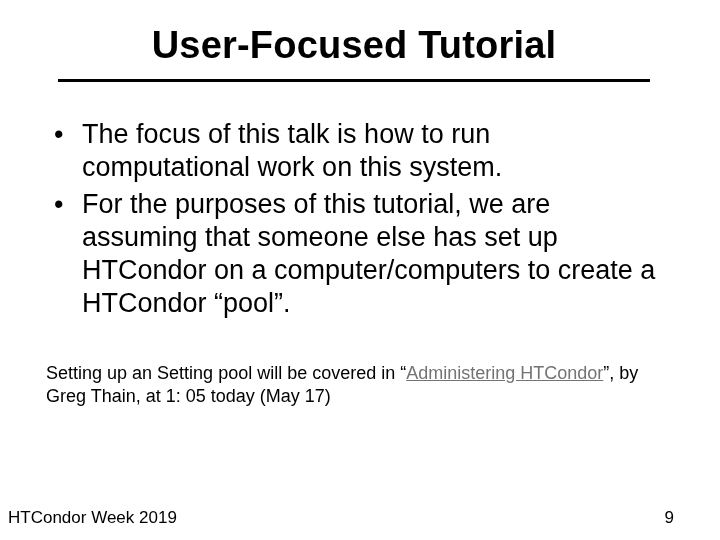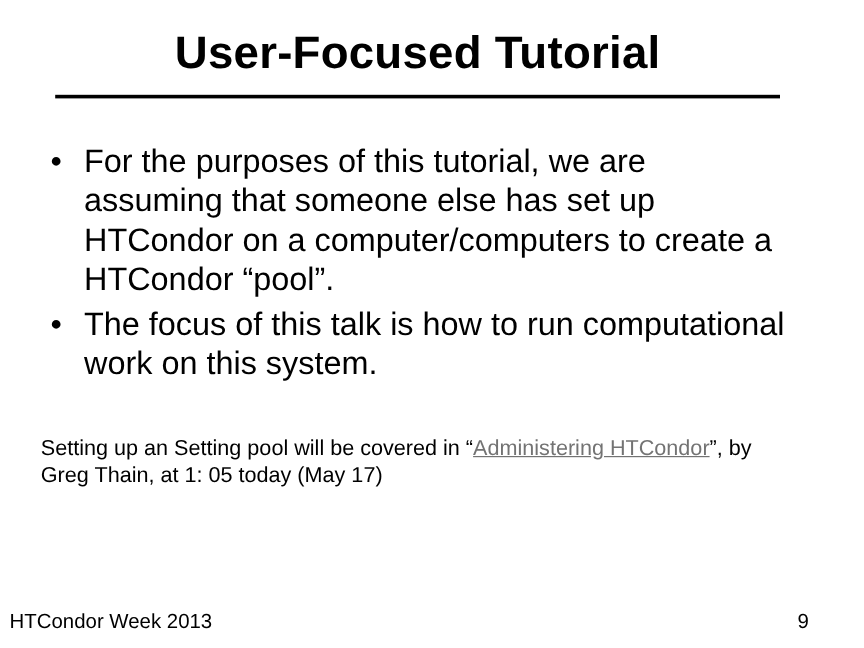--- a/index.html
+++ b/index.html
@@ -1,17 +1,17 @@
 <!DOCTYPE html>
 <html><head>
 <meta charset="utf-8">
 <style>
   * { margin: 0; padding: 0; box-sizing: border-box; }
   html, body { width: 720px; height: 540px; background: #fff; font-family: Arial, Helvetica, sans-serif; color: #000; }
-  .slide { width: 696px; height: 540px; position: relative; padding: 24px 28px 0 28px; }
+  .slide { width: 696px; height: 540px; position: relative; padding: 24px 28px 0 40px; }
   .title-wrap { text-align: center; margin: 0 40px 6px 40px; }
   .title { font-size: 38px; font-weight: bold; letter-spacing: 0.2px; padding-bottom: 6px; }
   .hr { border: none; border-top: 3px solid #000; margin: 0 18px 0 18px; }
   .body { margin-top: 36px; padding: 0 10px 0 6px; }
   ul.main { list-style: none; }
   ul.main > li { position: relative; padding-left: 36px; font-size: 27px; line-height: 1.22; margin-bottom: 4px; }
   ul.main > li::before { content: "•"; position: absolute; left: 8px; top: 0; font-size: 27px; }
   .note { font-size: 18px; line-height: 1.28; margin-top: 42px; padding: 0 10px 0 6px; }
   .note a { color: #737373; text-decoration: underline; }
   .footer-left { position: absolute; left: 8px; bottom: 12px; font-size: 17px; }
@@ -22,25 +22,25 @@
 
 <div class="slide">
 
   <div class="title-wrap">
     <div class="title">User-Focused Tutorial</div>
   </div>
   <hr class="hr">
 
   <div class="body">
     <ul class="main">
+      <li>The focus of this talk is how to run computational work on this system.</li>
       <li>For the purposes of this tutorial, we are assuming that someone else has set up HTCondor on a computer/computers to create a HTCondor “pool”.</li>
-      <li>The focus of this talk is how to run computational work on this system.</li>
     </ul>
   </div>
 
   <div class="note">
     <span>Setting up an Setting pool will be covered in “</span><a href="#">Administering HTCondor</a><span>”, by Greg Thain, at 1: 05 today (May 17)</span>
   </div>
 
-  <div class="footer-left">HTCondor Week 2013</div>
+  <div class="footer-left">HTCondor Week 2019</div>
   <div class="footer-right">9</div>
 
 </div>
 
 </body></html>

